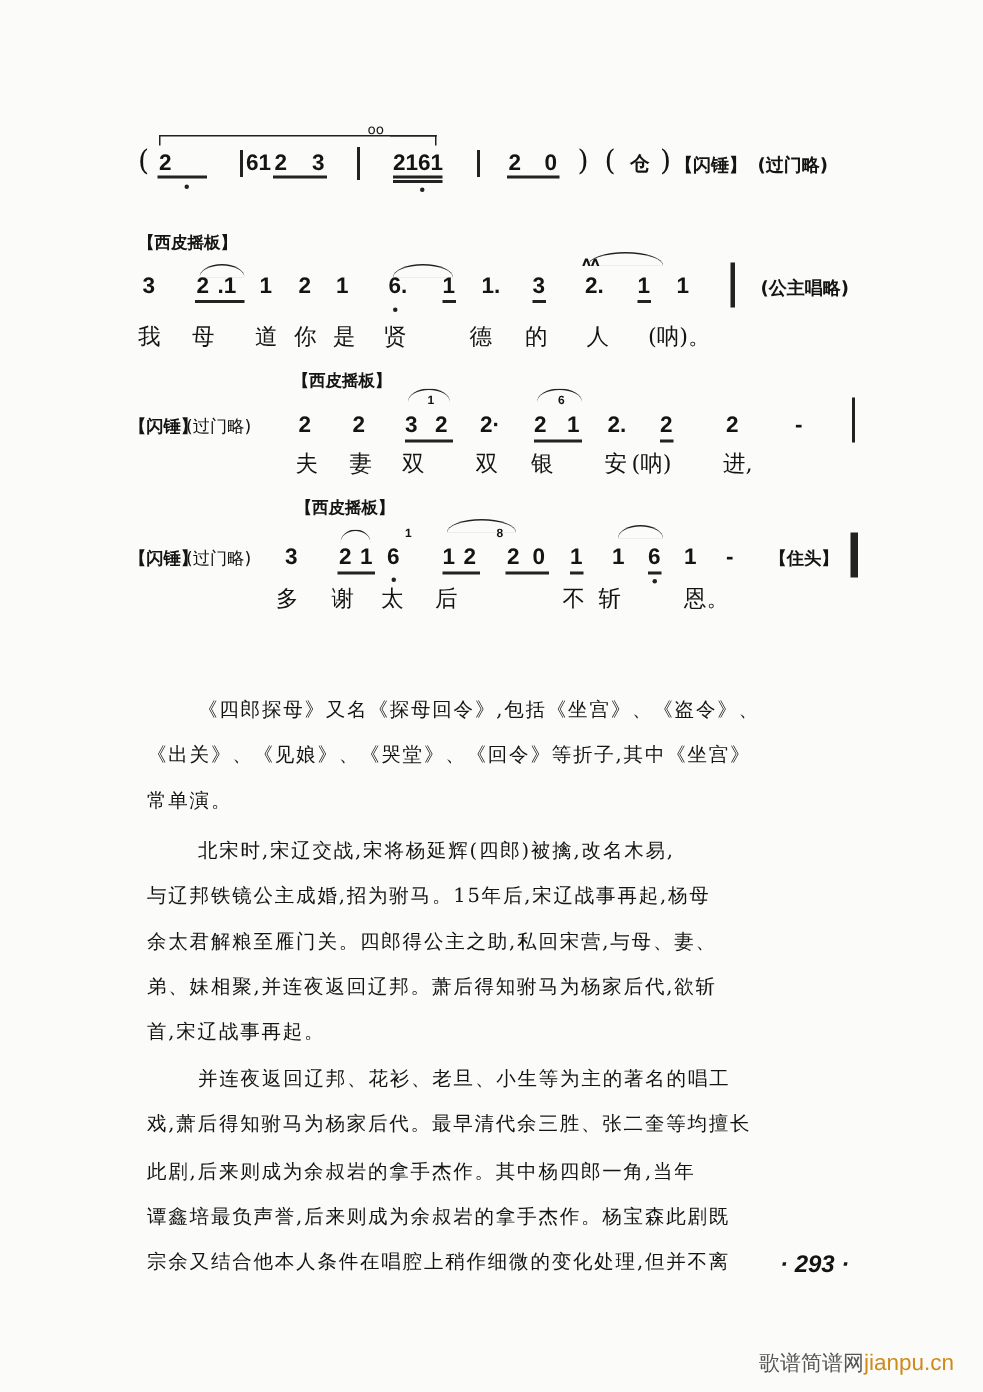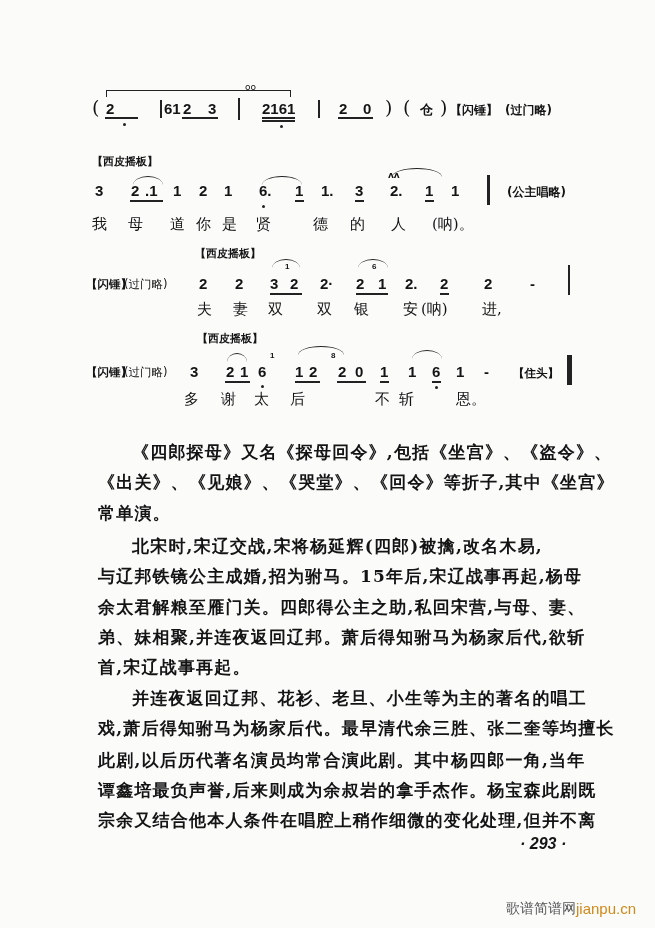--- a/index.html
+++ b/index.html
@@ -10,22 +10,22 @@
   .abs { position: absolute; white-space: nowrap; }
   .num { font-family: "Liberation Sans", sans-serif; font-weight: bold; font-size: 15px; line-height: 18px; }
   .tag { font-family: "DejaVu Sans", sans-serif; font-weight: bold; font-size: 11px; line-height: 14px; }
   .lyric { font-family: "DejaVu Serif", serif; font-size: 15px; line-height: 18px; }
   .uline { position: absolute; height: 1.5px; background: #222; }
   .dot { position: absolute; width: 3px; height: 3px; border-radius: 50%; background: #222; }
   .bar { position: absolute; width: 2px; background: #222; }
   .slur { position: absolute; border-top: 1.5px solid #222; border-radius: 50% 50% 0 0 / 100% 100% 0 0; height: 8px; }
   .grace { position: absolute; font-family: "Liberation Sans", sans-serif; font-weight: bold; font-size: 8px; line-height: 8px; }
   .text-line {
-    position: absolute; left: 98px; width: 482px; font-family: "DejaVu Serif", serif; font-weight: bold;
-    font-size: 17px; line-height: 20px; letter-spacing: 1.2px; white-space: nowrap; text-align: justify;
+    position: absolute; left: 98px; width: 482px; font-family: "DejaVu Serif", serif; font-weight: normal;
+    font-size: 13px; line-height: 20px; letter-spacing: 1.2px; white-space: nowrap; text-align: justify; margin-top: 22px;
   }
   .indent { left: 132px; width: 448px; }
   .pagenum { font-family: "Liberation Sans", sans-serif; font-style: italic; font-weight: bold; font-size: 16px; }
   .wm { font-family: "DejaVu Serif", serif; font-size: 14px; color: #555; }
   .wm-en { font-family: "Liberation Sans", sans-serif; color: #d08a1a; font-size: 15px; }
 </style>
 </head>
 <body>
 
 <div>
@@ -176,21 +176,21 @@
   <div class="text-line indent" style="top:442px;">《四郎探母》又名《探母回令》,包括《坐宫》、《盗令》、</div>
   <div class="text-line" style="top:472px;">《出关》、《见娘》、《哭堂》、《回令》等折子,其中《坐宫》</div>
   <div class="text-line" style="top:503px;">常单演。</div>
   <div class="text-line indent" style="top:536px;">北宋时,宋辽交战,宋将杨延辉(四郎)被擒,改名木易,</div>
   <div class="text-line" style="top:566px;">与辽邦铁镜公主成婚,招为驸马。15年后,宋辽战事再起,杨母</div>
   <div class="text-line" style="top:597px;">余太君解粮至雁门关。四郎得公主之助,私回宋营,与母、妻、</div>
   <div class="text-line" style="top:627px;">弟、妹相聚,并连夜返回辽邦。萧后得知驸马为杨家后代,欲斩</div>
   <div class="text-line" style="top:657px;">首,宋辽战事再起。</div>
   <div class="text-line indent" style="top:688px;">并连夜返回辽邦、花衫、老旦、小生等为主的著名的唱工</div>
   <div class="text-line" style="top:718px;">戏,萧后得知驸马为杨家后代。最早清代余三胜、张二奎等均擅长</div>
-  <div class="text-line" style="top:750px;">此剧,以后历代著名演员均常合演此剧。其中杨四郎一角,当年</div>
+  <div class="text-line" style="top:750px;">此剧,后来则成为余叔岩的拿手杰作。其中杨四郎一角,当年</div>
   <div class="text-line" style="top:780px;">谭鑫培最负声誉,后来则成为余叔岩的拿手杰作。杨宝森此剧既</div>
   <div class="text-line" style="top:810px;">宗余又结合他本人条件在唱腔上稍作细微的变化处理,但并不离</div>
 </div>
 
 <div>
   <span class="abs pagenum" style="left:520px;top:835px;">· 293 ·</span>
   <span class="abs wm" style="left:506px;top:900px;">歌谱简谱网</span>
   <span class="abs wm-en" style="left:576px;top:900px;">jianpu.cn</span>
 </div>
 

